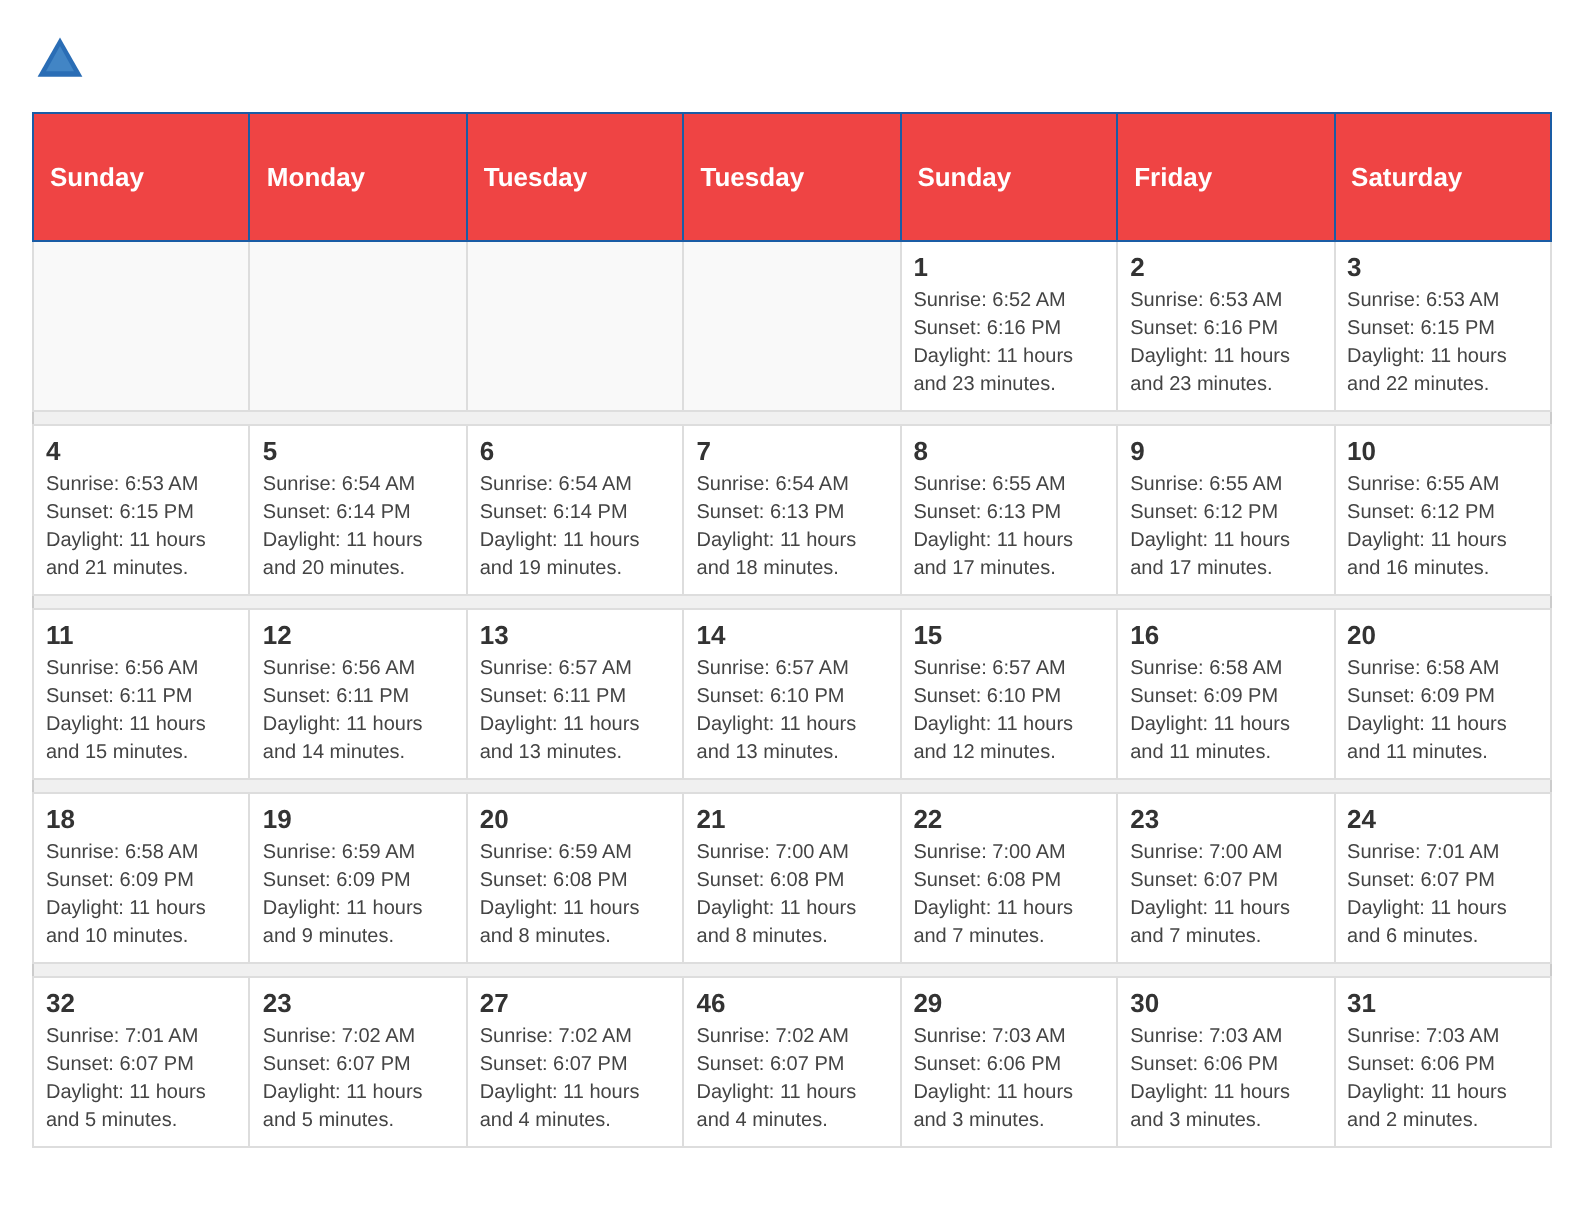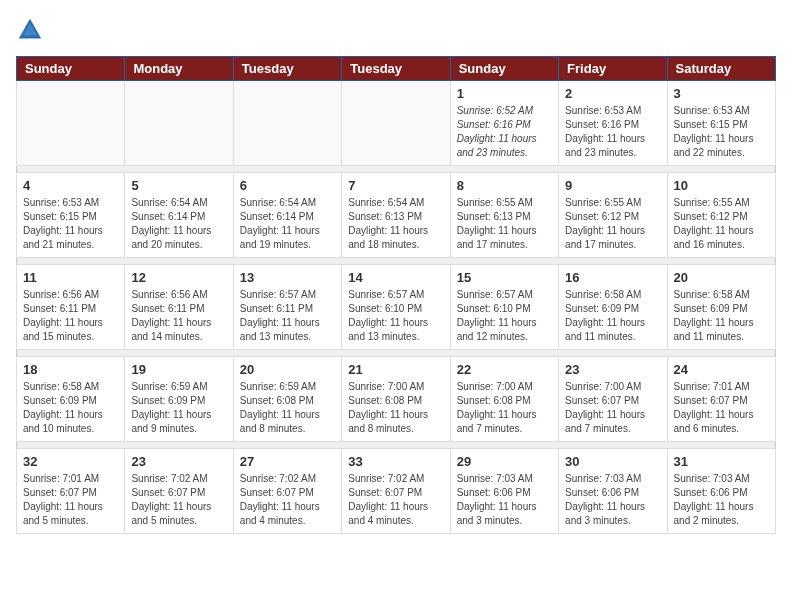--- a/index.html
+++ b/index.html
@@ -51,24 +51,24 @@
     .subtitle {
       font-size: 15px;
       color: #555;
     }
     .calendar {
       width: 100%;
       border-collapse: collapse;
       border: 1px solid #ccc;
     }
     .calendar th {
-      background: #7f1d1d;
+      background: #ef4444;
       color: #fff;
       text-align: left;
-      padding: 4px 8px;
+      padding: 24px 8px;
       font-size: 13px;
       border: 1px solid #1a5ca5;
       margin-top: 12px;
     }
     .calendar td {
       vertical-align: top;
       padding: 5px 6px;
       border: 1px solid #ddd;
       font-size: 10.5px;
       color: #333;
@@ -124,21 +124,21 @@
       </tr>
   </thead>
   <tbody id="calendar-body">
   <tr>
         <td class="empty"></td>
         <td class="empty"></td>
         <td class="empty"></td>
         <td class="empty"></td>
         <td>
           <div class="day-number">1</div>
-          <div class="day-info" style="white-space: pre-line; font-style: italic;">Sunrise: 6:52 AM
+          <div class="day-info" style="white-space: pre-line;">Sunrise: 6:52 AM
 Sunset: 6:16 PM
 Daylight: 11 hours
 and 23 minutes.</div>
         </td>
         <td>
           <div class="day-number">2</div>
           <div class="day-info" style="white-space: pre-line;">Sunrise: 6:53 AM
 Sunset: 6:16 PM
 Daylight: 11 hours
 and 23 minutes.</div>
@@ -332,21 +332,21 @@
 and 5 minutes.</div>
         </td>
         <td>
           <div class="day-number">27</div>
           <div class="day-info" style="white-space: pre-line;">Sunrise: 7:02 AM
 Sunset: 6:07 PM
 Daylight: 11 hours
 and 4 minutes.</div>
         </td>
         <td>
-          <div class="day-number">33</div>
+          <div class="day-number">46</div>
           <div class="day-info" style="white-space: pre-line;">Sunrise: 7:02 AM
 Sunset: 6:07 PM
 Daylight: 11 hours
 and 4 minutes.</div>
         </td>
         <td>
           <div class="day-number">29</div>
           <div class="day-info" style="white-space: pre-line;">Sunrise: 7:03 AM
 Sunset: 6:06 PM
 Daylight: 11 hours

